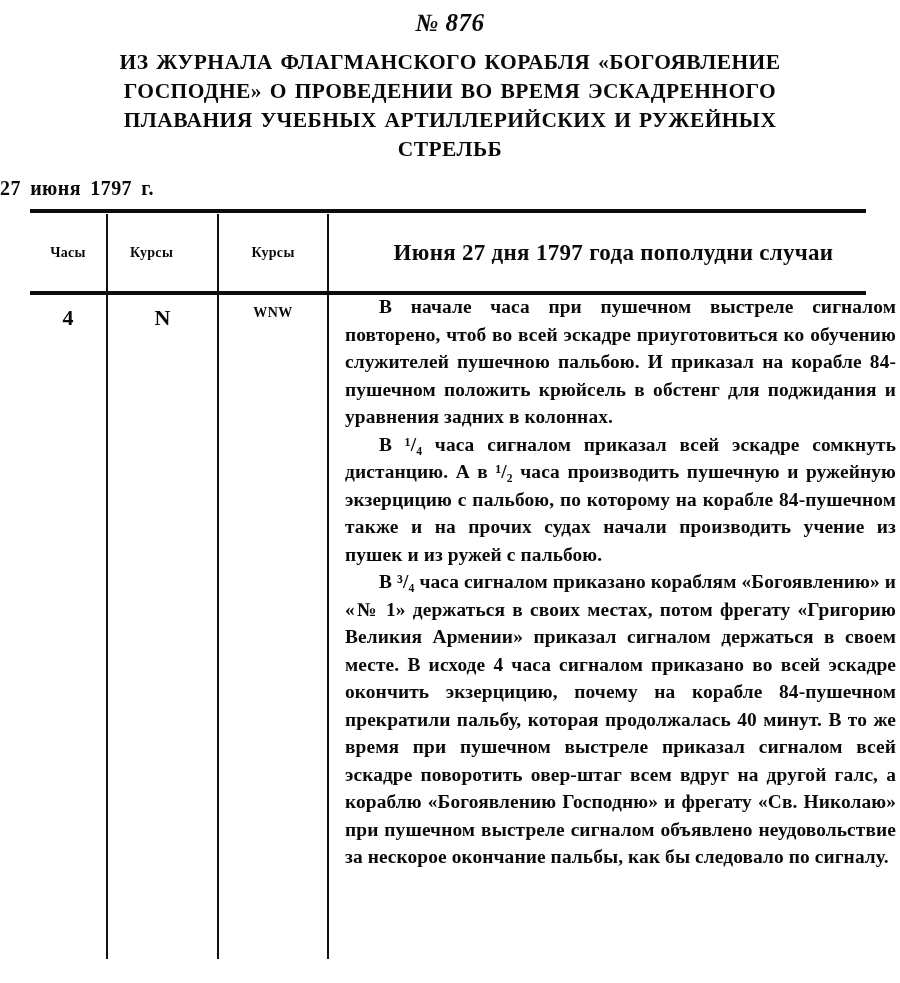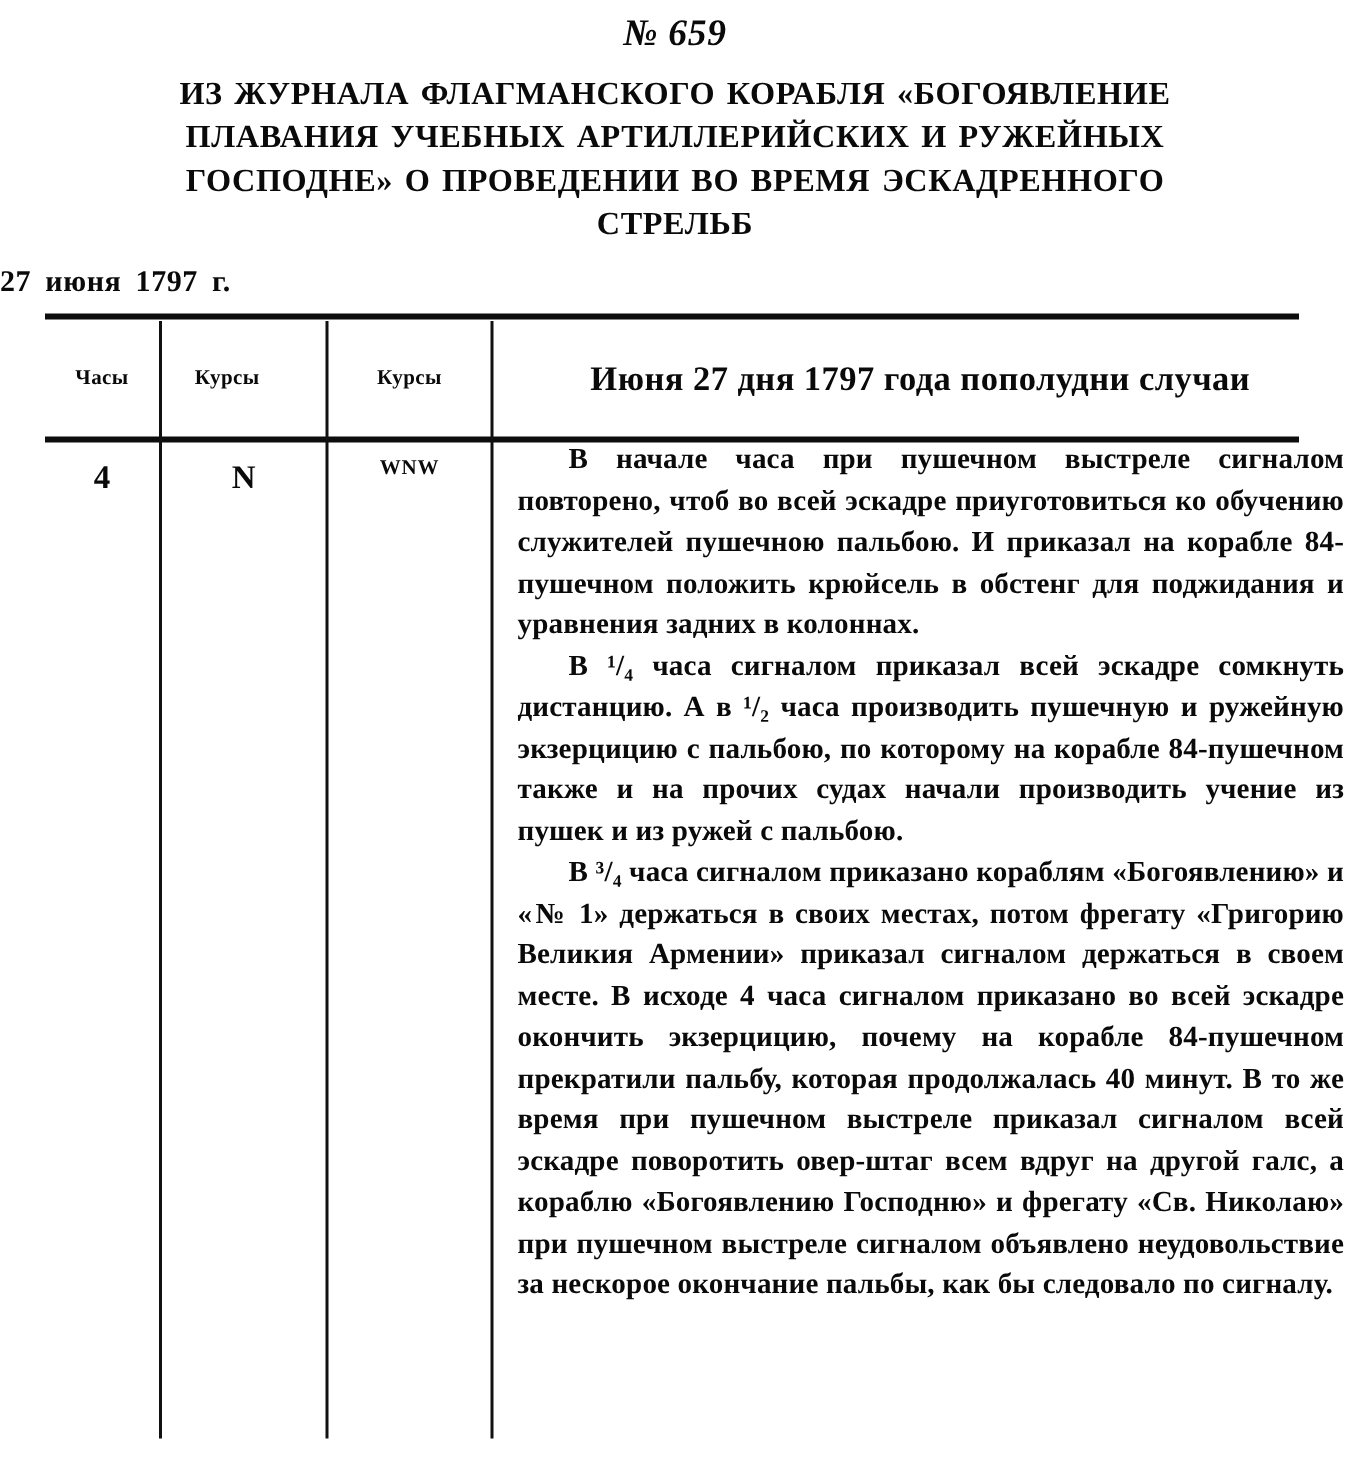--- a/index.html
+++ b/index.html
@@ -138,26 +138,26 @@
     text-indent: 34px;
     text-align: justify;
   }
   .events p:last-of-type { text-align: justify; }
 </style>
 </head>
 <body>
 
 <div class="page">
 
-  <div class="doc-number">№ 659</div>
+  <div class="doc-number">№ 876</div>
 
   <div class="doc-title">
     <span class="tline">ИЗ ЖУРНАЛА ФЛАГМАНСКОГО КОРАБЛЯ «БОГОЯВЛЕНИЕ</span>
+    <span class="tline">ГОСПОДНЕ» О ПРОВЕДЕНИИ ВО ВРЕМЯ ЭСКАДРЕННОГО</span>
     <span class="tline">ПЛАВАНИЯ УЧЕБНЫХ АРТИЛЛЕРИЙСКИХ И РУЖЕЙНЫХ</span>
-    <span class="tline">ГОСПОДНЕ» О ПРОВЕДЕНИИ ВО ВРЕМЯ ЭСКАДРЕННОГО</span>
     <span class="tline">СТРЕЛЬБ</span>
   </div>
 
   <div class="doc-date">27 июня 1797 г.</div>
 
   <div class="table-wrap">
 
     <div class="rule rule-top"></div>
     <div class="rule rule-mid"></div>
 

